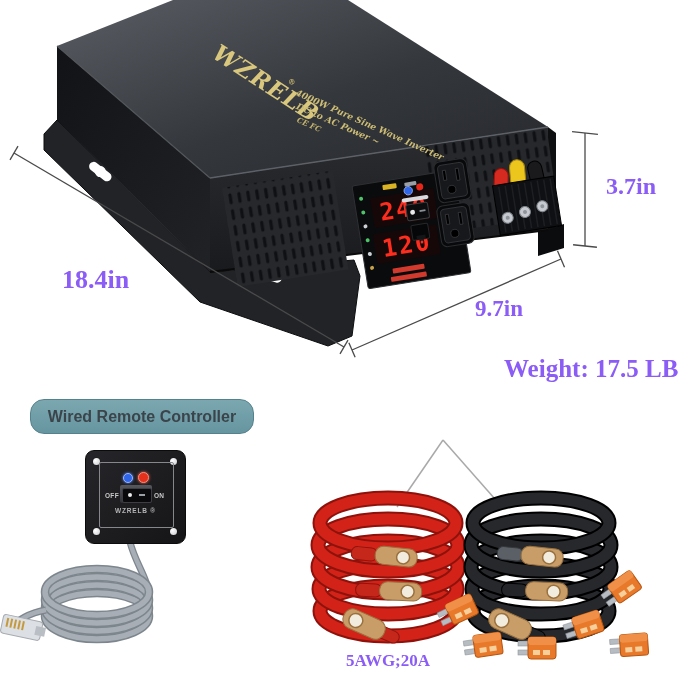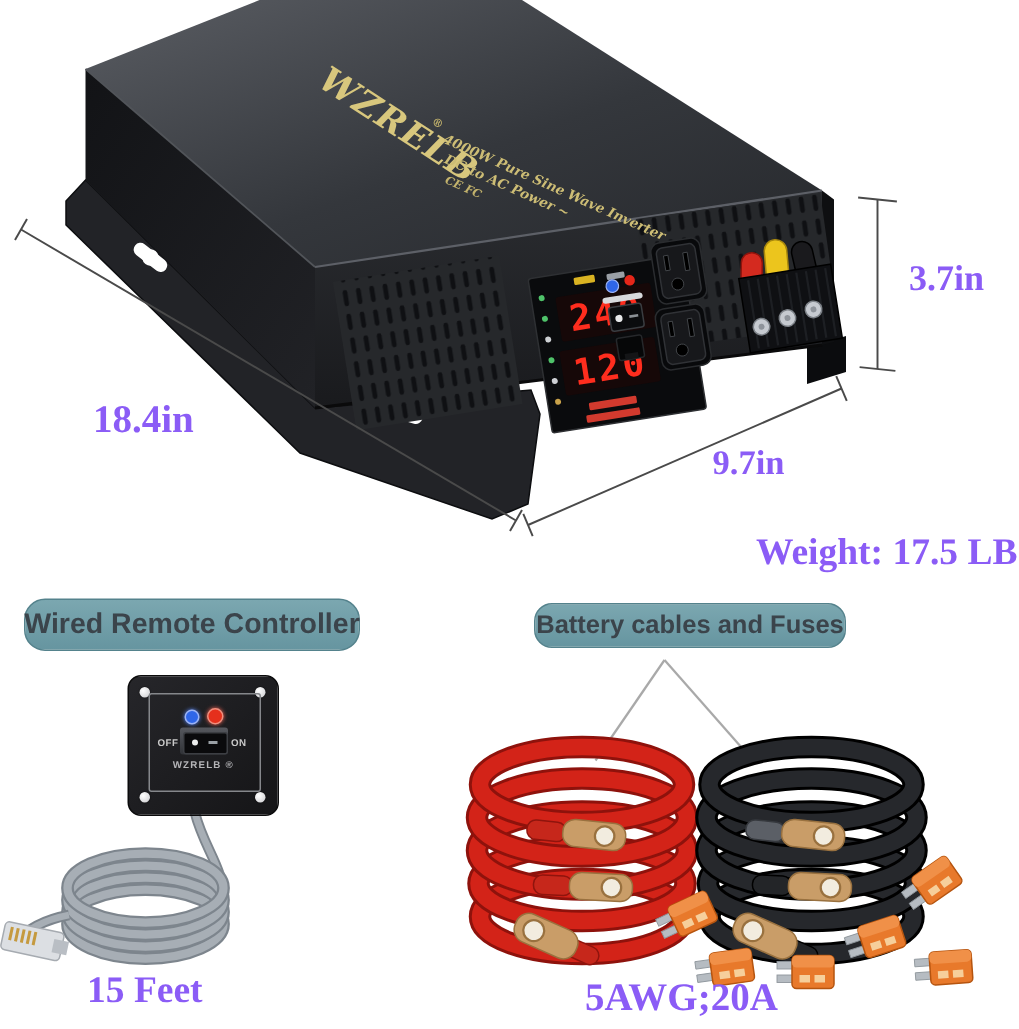--- a/index.html
+++ b/index.html
@@ -293,28 +293,24 @@
   <use href="#fuse" transform="translate(540,648)"></use>
   <use href="#fuse" transform="translate(586,625) rotate(-18)"></use>
   <use href="#fuse" transform="translate(632,645) rotate(-4)"></use>
   <use href="#fuse" transform="translate(623,588) rotate(-35)"></use>
 </svg>
 
 <div class="teal-label" style="left:62px;top:240px;font-size:26px;margin-top:27px;">18.4in</div>
 <div class="teal-label" style="left:475px;top:297px;font-size:23px;">9.7in</div>
 <div class="teal-label" style="left:606px;top:174px;font-size:24px;">3.7in</div>
 <div class="teal-label" style="left:504px;top:356px;font-size:25px;">Weight: 17.5 LB</div>
-<div class="teal-label" style="left:58px;top:648px;font-size:25px;">15 Feet</div>
-<div class="teal-label" style="left:346px;top:652px;font-size:26px;margin-left:44px;">5AWG;20A</div>
-
-<div class="pill" style="left:16px;top:399px;width:222px;height:33px;font-size:19px;">
+<div class="teal-label" style="left:346px;top:652px;font-size:17px;">5AWG;20A</div>
+
+<div class="pill" style="left:30px;top:399px;width:222px;height:33px;font-size:16px;">
   <span>Wired Remote Controller</span>
-</div>
-<div class="pill" style="left:356px;top:402px;width:206px;height:28px;font-size:17px;border-radius:12px;">
-  <span>Battery cables and Fuses</span>
 </div>
 
 <div id="remote">
   <span class="screw" style="left:7px;top:7px;"></span>
   <span class="screw" style="left:84px;top:7px;"></span>
   <span class="screw" style="left:7px;top:77px;"></span>
   <span class="screw" style="left:84px;top:77px;"></span>
   <div id="remote-frame"></div>
   <span class="rled" id="rled-blue"></span>
   <span class="rled" id="rled-red"></span>

